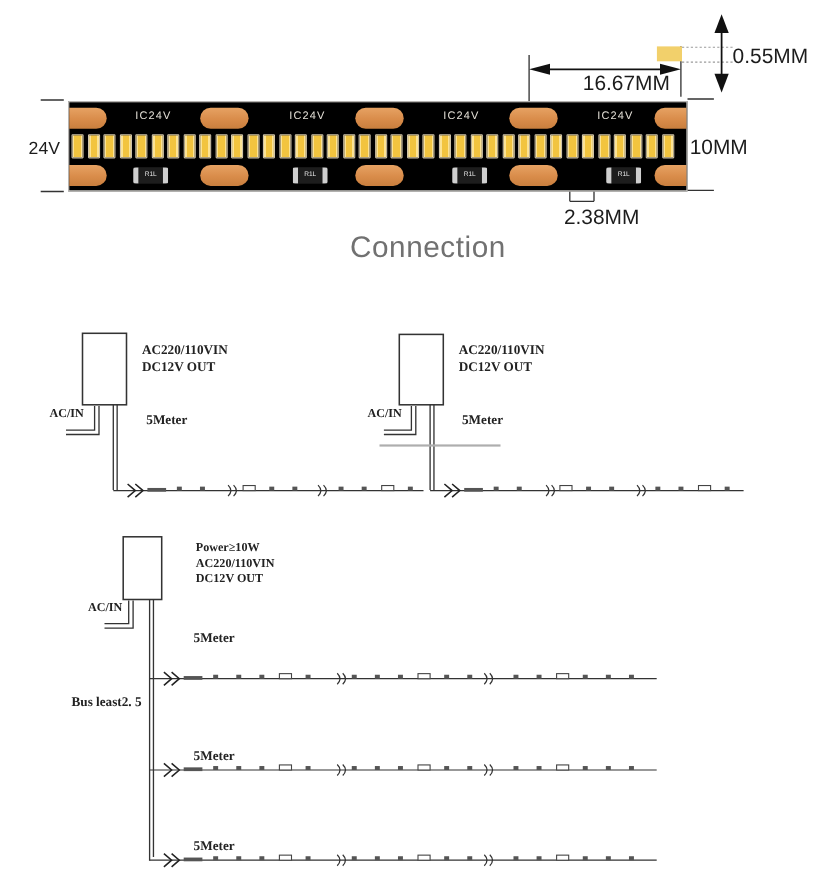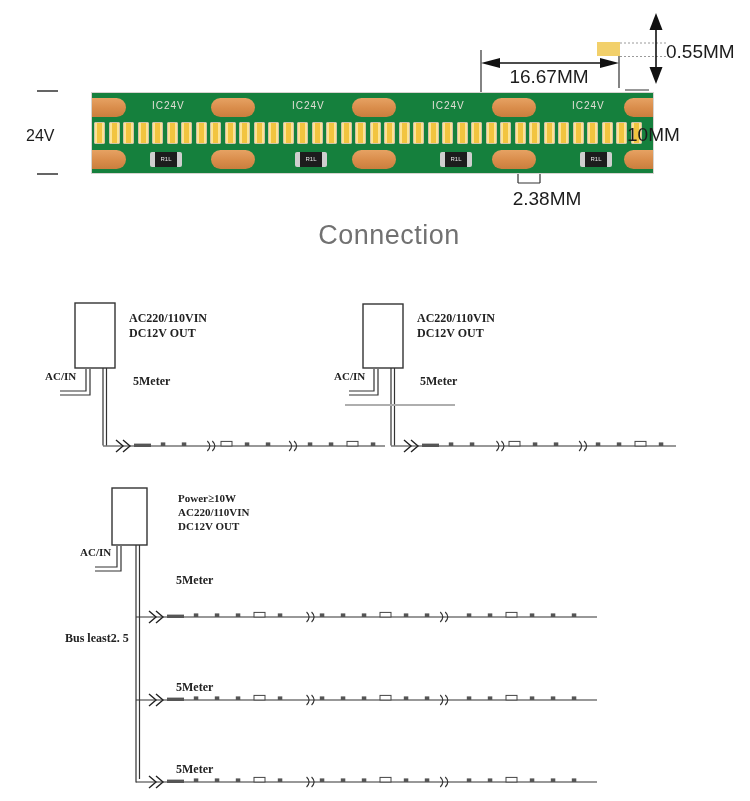--- a/index.html
+++ b/index.html
@@ -10,22 +10,22 @@
   .dim{font-size:19px;color:#1c1c1c;}
   .sans20{font-size:16px;color:#1c1c1c;}
   .title{left:0;right:0;text-align:center;font-size:27px;color:#717171;letter-spacing:.5px;}
   .ser{font-family:"Liberation Serif",serif;font-weight:bold;font-size:12px;color:#222;}
   .ser-sm{font-family:"Liberation Serif",serif;font-weight:bold;font-size:11px;color:#222;margin-left:13px;}
   .pblock div{line-height:14px;}
   .ablock div{line-height:15px;}
   .watermark{font-size:27px;color:#c6c6c6;letter-spacing:1px;}
   .wm-line{position:absolute;background:#aeaeae;height:2px;}
   
-  .strip{position:absolute;left:62px;top:92px;width:563px;height:82px;background:#15803d;
-         border:1px solid #d6d4d0;box-sizing:border-box;overflow:hidden;margin-left:29px;}
+  .strip{position:absolute;left:62px;top:92px;width:563px;height:82px;background:#000000;
+         border:1px solid #d6d4d0;box-sizing:border-box;overflow:hidden;}
   .pad{position:absolute;width:44px;height:19px;border-radius:10px;
        background:linear-gradient(180deg,#e6a263 0%,#d98c4a 55%,#c97f3e 100%);}
   .ledrow{position:absolute;left:2px;top:29px;display:flex;gap:3.5px;}
   .chip{width:11px;height:22px;border:1px solid #cfc3a8;border-radius:1px;box-sizing:border-box;
         background:linear-gradient(90deg,#fce394 0 18%,#f2c43f 18% 82%,#fce394 82%);}
   .res{position:absolute;top:59px;width:32px;height:15px;background:#1d1d1d;border-radius:2px;
        border-left:5px solid #cfcfcf;border-right:5px solid #cfcfcf;box-sizing:border-box;
        color:#e8e8e8;font-size:6px;line-height:15px;text-align:center;overflow:hidden;}
   .pcbprint{position:absolute;top:7px;color:#e3dfd6;font-size:10px;letter-spacing:1px;}
   .ledchip-sample{position:absolute;left:597px;top:42px;width:23px;height:14px;}
@@ -246,26 +246,26 @@
         <div class="res" style="left: 203px;">R1L</div>
         <div class="res" style="left: 348px;">R1L</div>
         <div class="res" style="left: 488px;">R1L</div>
       </div>
   </div>
   <svg class="overlay ledchip-sample" width="23" height="14">
     <rect x="0" y="0" width="23" height="14" fill="#f2d06b"></rect>
   </svg>
 
   <div class="lbl sans20" style="left:26px;top:127px;">24V</div>
-  <div class="lbl dim" style="left:489px;top:66px;width:120px;text-align:center;">16.67MM</div>
+  <div class="lbl dim" style="left:489px;top:66px;width:120px;text-align:right;">16.67MM</div>
   <div class="lbl dim" style="left:666px;top:41px;">0.55MM</div>
   <div class="lbl dim" style="left:627px;top:124px;">10MM</div>
   <div class="lbl dim" style="left:503px;top:188px;width:88px;text-align:center;">2.38MM</div>
 
-  <div class="lbl title" style="top:220px;margin-left:28px;">Connection</div>
+  <div class="lbl title" style="top:210px;margin-left:28px;">Connection</div>
 
   <div class="lbl ser ablock" style="left:129px;top:311px;">
     <div>AC220/110VIN</div>
     <div>DC12V OUT</div>
   </div>
   <div class="lbl ser-sm" style="left:32px;top:370px;">AC/IN</div>
   <div class="lbl ser" style="left:133px;top:374px;">5Meter</div>
 
   <div class="lbl ser ablock" style="left:417px;top:311px;">
     <div>AC220/110VIN</div>

